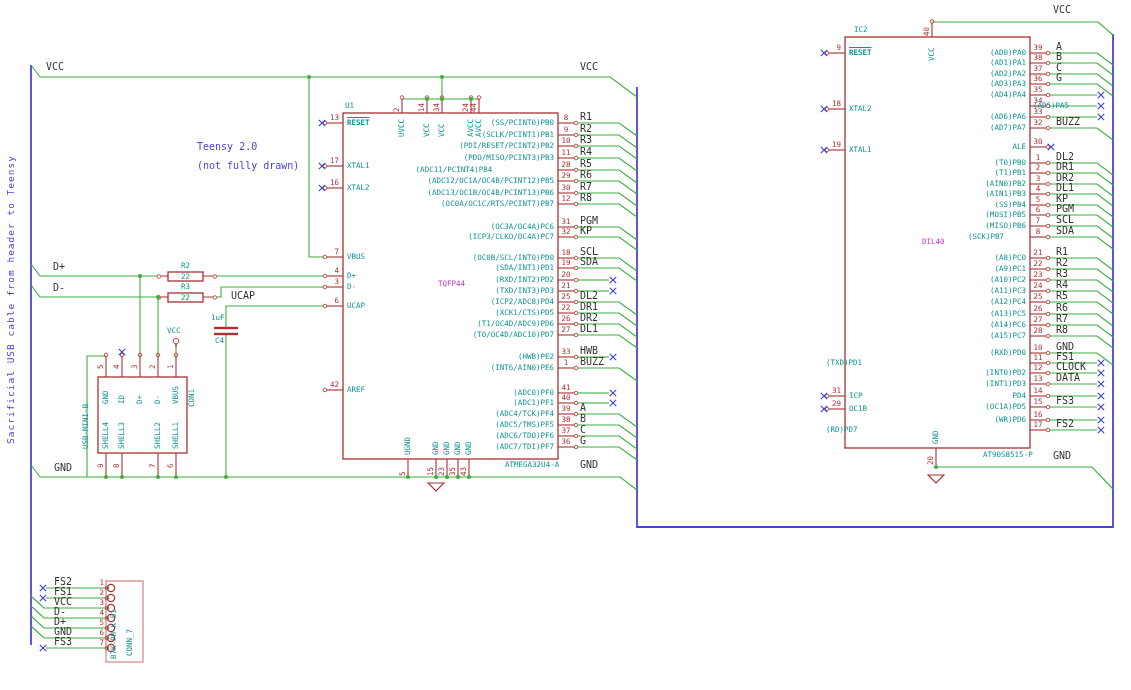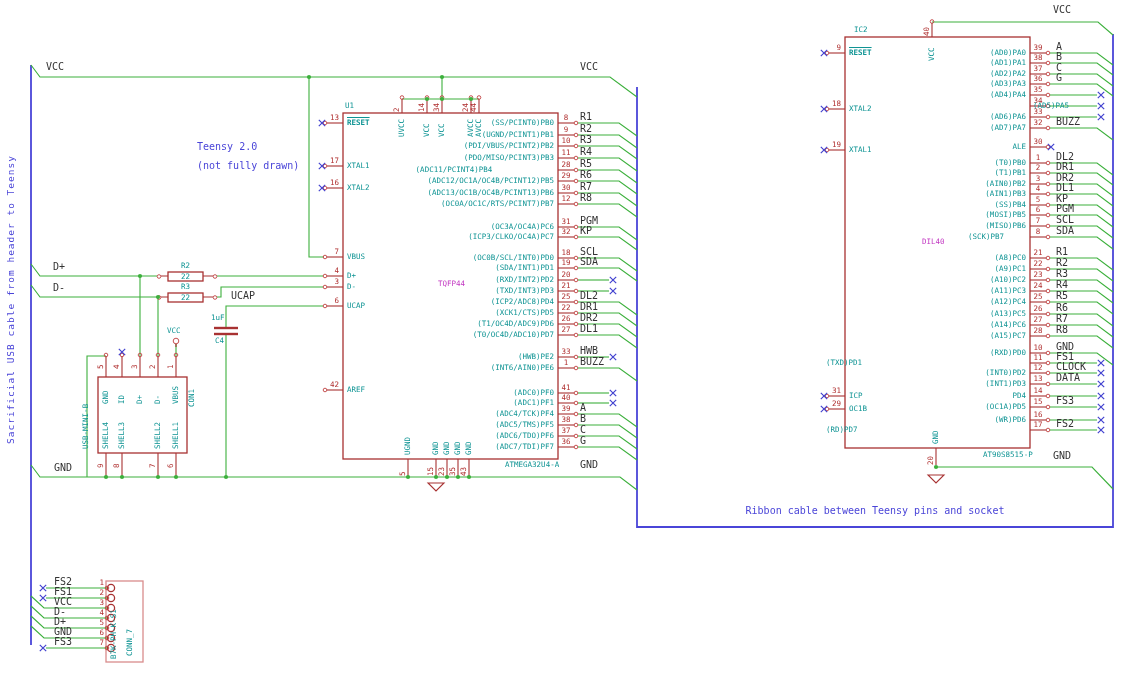--- a/index.html
+++ b/index.html
@@ -376,21 +376,20 @@
         <circle cx="436" cy="477" r="2.1" class="jd"></circle>
         <circle cx="447" cy="477" r="2.1" class="jd"></circle>
         <circle cx="458" cy="477" r="2.1" class="jd"></circle>
         <circle cx="469" cy="477" r="2.1" class="jd"></circle>
       </g>
   </svg>
 
   <div class="t t-note" style="left:197px;top:142px">Teensy 2.0</div>
   <div class="t t-note" style="left:197px;top:161px">(not fully drawn)</div>
   <div class="t t-vnote vert" style="left:6px;top:444px">Sacrificial USB cable from header to Teensy</div>
-  <div class="t t-note ctr" style="left:675px;top:506px;width:400px">Ribbon cable between Teensy pins and socket</div>
 <div class="t t-ref" style="left: 345px; top: 102px;">U1</div>
     <div class="t t-ref" style="left: 505px; top: 461px;">ATMEGA32U4-A</div>
     <div class="t t-field" style="left: 438px; top: 280px;">TQFP44</div>
     <div class="t t-num" style="left: 316px; top: 114px; width: 23px; text-align: right;">13</div>
     <div class="t t-name ov" style="left: 347px; top: 119px;">RESET</div>
     <div class="t t-num" style="left: 316px; top: 157px; width: 23px; text-align: right;">17</div>
     <div class="t t-name" style="left: 347px; top: 162px;">XTAL1</div>
     <div class="t t-num" style="left: 316px; top: 179px; width: 23px; text-align: right;">16</div>
     <div class="t t-name" style="left: 347px; top: 184px;">XTAL2</div>
     <div class="t t-num" style="left: 316px; top: 248px; width: 23px; text-align: right;">7</div>
@@ -400,24 +399,24 @@
     <div class="t t-num" style="left: 316px; top: 278px; width: 23px; text-align: right;">3</div>
     <div class="t t-name" style="left: 347px; top: 283px;">D-</div>
     <div class="t t-num" style="left: 316px; top: 297px; width: 23px; text-align: right;">6</div>
     <div class="t t-name" style="left: 347px; top: 302px;">UCAP</div>
     <div class="t t-num" style="left: 316px; top: 381px; width: 23px; text-align: right;">42</div>
     <div class="t t-name" style="left: 347px; top: 386px;">AREF</div>
     <div class="t t-num" style="left: 559px; top: 114px; width: 14px; text-align: center;">8</div>
     <div class="t t-name ra" style="left: 354px; top: 119px; width: 200px; text-align: right;">(SS/PCINT0)PB0</div>
     <div class="t t-net" style="left: 580px; top: 112px;">R1</div>
     <div class="t t-num" style="left: 559px; top: 126px; width: 14px; text-align: center;">9</div>
-    <div class="t t-name ra" style="left: 354px; top: 131px; width: 200px; text-align: right;">(UGND/PCINT1)PB1</div>
+    <div class="t t-name ra" style="left: 354px; top: 131px; width: 200px; text-align: right;">(SCLK/PCINT1)PB1</div>
     <div class="t t-net" style="left: 580px; top: 124px;">R2</div>
     <div class="t t-num" style="left: 559px; top: 137px; width: 14px; text-align: center;">10</div>
-    <div class="t t-name ra" style="left: 354px; top: 142px; width: 200px; text-align: right;">(PDI/VBUS/PCINT2)PB2</div>
+    <div class="t t-name ra" style="left: 354px; top: 142px; width: 200px; text-align: right;">(PDI/RESET/PCINT2)PB2</div>
     <div class="t t-net" style="left: 580px; top: 135px;">R3</div>
     <div class="t t-num" style="left: 559px; top: 149px; width: 14px; text-align: center;">11</div>
     <div class="t t-name ra" style="left: 354px; top: 154px; width: 200px; text-align: right;">(PDO/MISO/PCINT3)PB3</div>
     <div class="t t-net" style="left: 580px; top: 147px;">R4</div>
     <div class="t t-num" style="left: 559px; top: 161px; width: 14px; text-align: center;">28</div>
     <div class="t t-name ra" style="left: 354px; top: 166px; width: 200px; text-align: center;">(ADC11/PCINT4)PB4</div>
     <div class="t t-net" style="left: 580px; top: 159px;">R5</div>
     <div class="t t-num" style="left: 559px; top: 172px; width: 14px; text-align: center;">29</div>
     <div class="t t-name ra" style="left: 354px; top: 177px; width: 200px; text-align: right;">(ADC12/OC1A/OC4B/PCINT12)PB5</div>
     <div class="t t-net" style="left: 580px; top: 170px;">R6</div>

